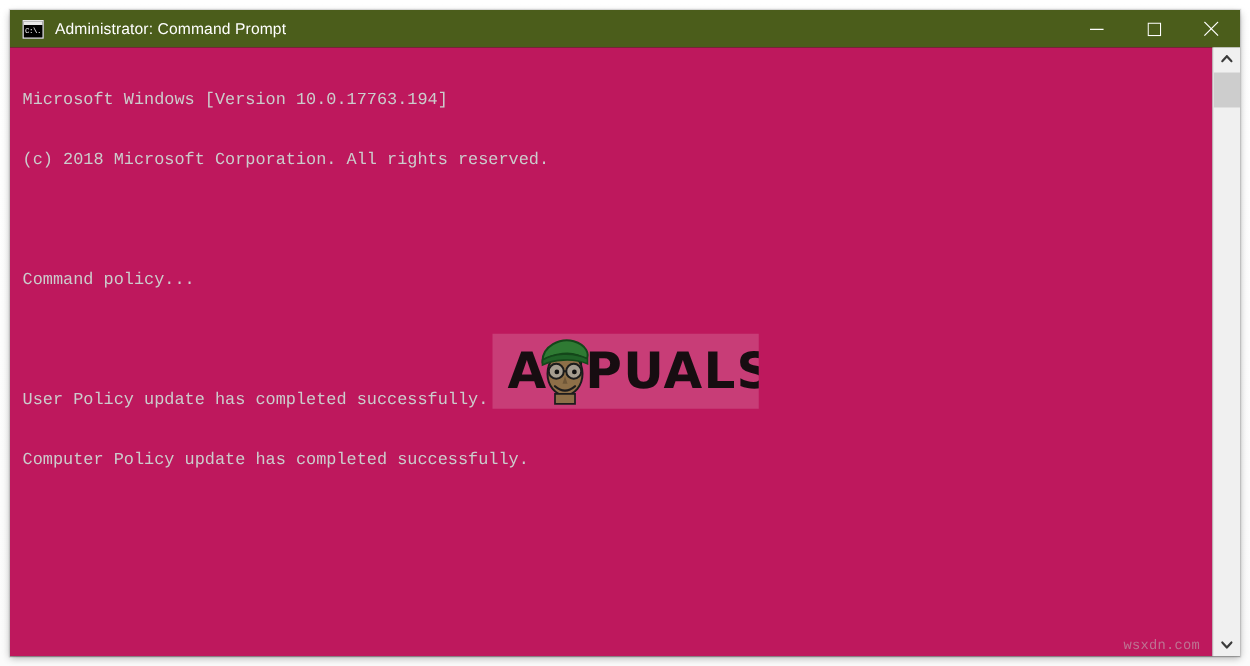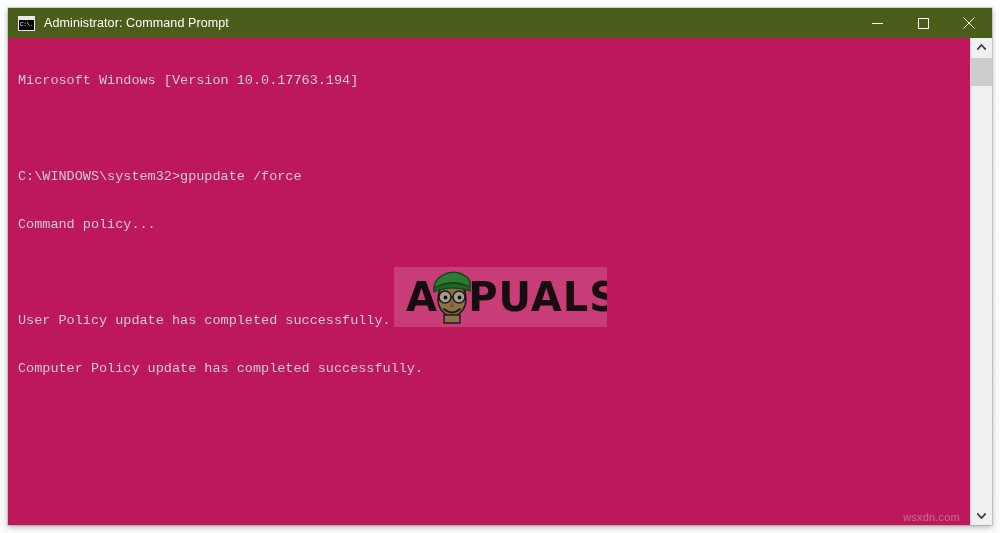--- a/index.html
+++ b/index.html
@@ -197,21 +197,21 @@
     width: 21px;
     bottom: 18px;
     background: #f0f0f0;
   }
 
   
   #source-watermark {
     position: absolute;
     right: 10px;
     bottom: 2px;
-    font-family: Liberation Sans, sans-serif;
+    font-family: Liberation Mono, monospace;
     font-size: 11px;
     color: rgba(190,190,190,0.55);
     letter-spacing: 0.2px;
     user-select: none;
   }
 </style>
 </head>
 <body>
 
 <div id="page">
@@ -241,22 +241,22 @@
             <line x1="0.5" y1="0.5" x2="11.5" y2="11.5" stroke="#ffffff" stroke-width="1"></line>
             <line x1="11.5" y1="0.5" x2="0.5" y2="11.5" stroke="#ffffff" stroke-width="1"></line>
           </svg>
         </div>
       </div>
     </div>
 
     <div id="console-body">
       <div id="console-text">
         <div class="console-line">Microsoft Windows [Version 10.0.17763.194]</div>
+        <div class="console-line">(c) 2018 Microsoft Corporation. All rights reserved.</div>
         <div class="console-line blank">&nbsp;</div>
-        <div class="console-line">C:\WINDOWS\system32&gt;gpupdate /force</div>
         <div class="console-line">Command policy...</div>
         <div class="console-line blank">&nbsp;</div>
         <div class="console-line">User Policy update has completed successfully.</div>
         <div class="console-line">Computer Policy update has completed successfully.</div>
         <div class="console-line blank">&nbsp;</div>
         <div class="console-line blank">&nbsp;</div>
         
       </div>
 
       <div id="watermark-logo">

